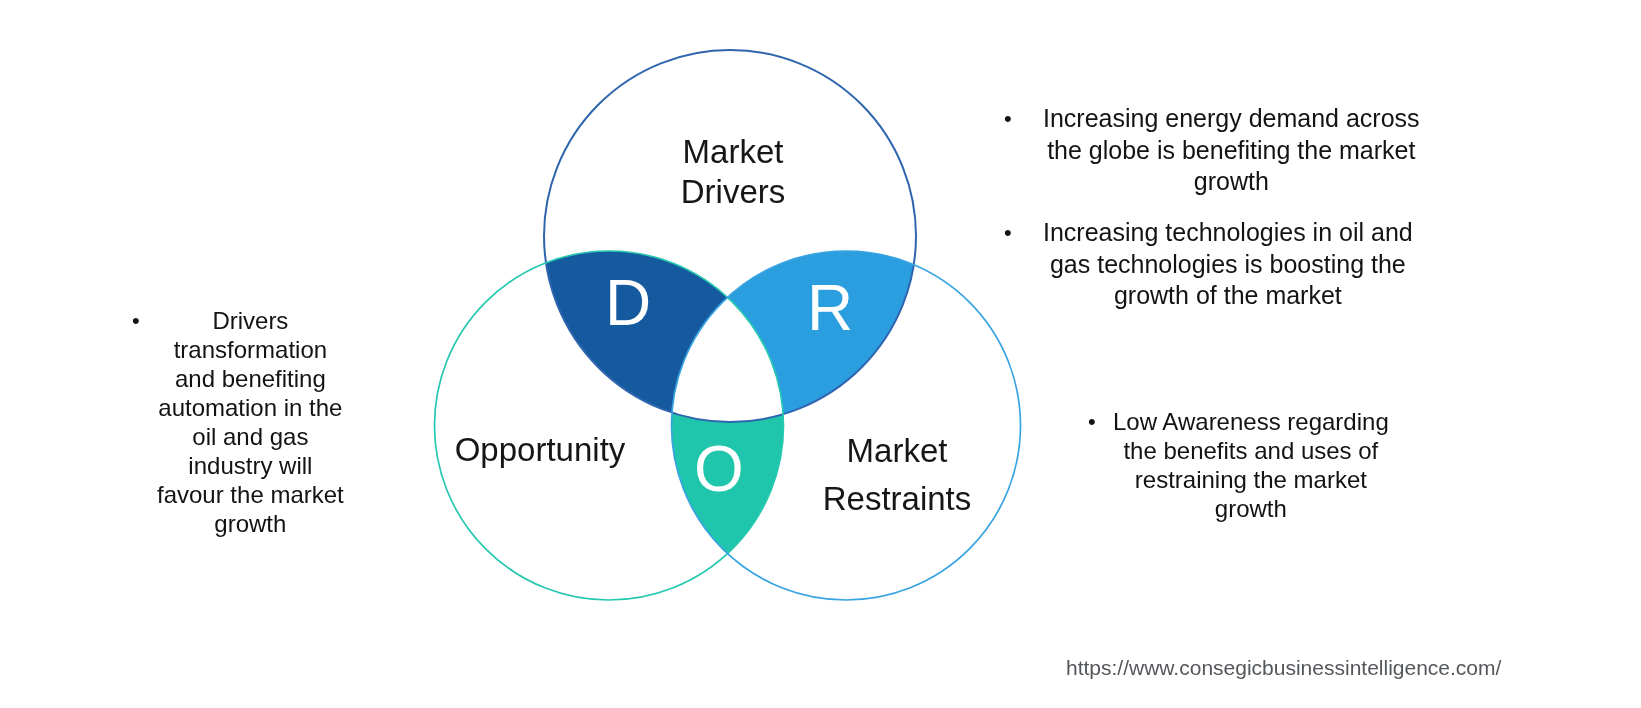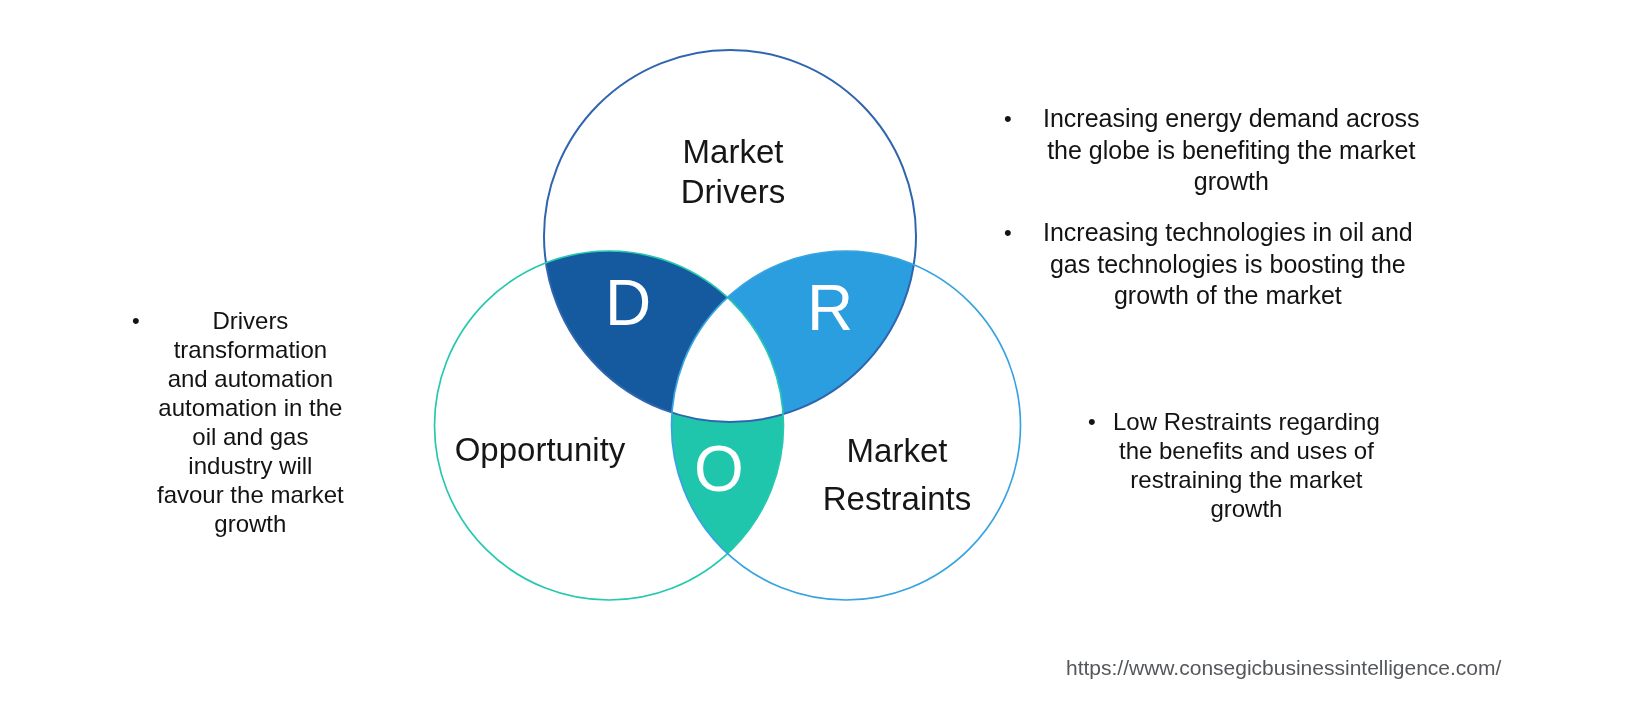--- a/index.html
+++ b/index.html
@@ -92,21 +92,21 @@
     <text class="venn-label" x="540" y="449" text-anchor="middle" dominant-baseline="central">Opportunity</text>
     <text class="venn-label" x="897" y="450" text-anchor="middle" dominant-baseline="central">Market</text>
     <text class="venn-label" x="897" y="498" text-anchor="middle" dominant-baseline="central">Restraints</text>
   </svg>
 
   <div class="bullet-item blk-opportunity" style="left:132px;top:306px;width:230px;">
     <span class="marker">•</span>
     <div class="lines">
       <span>Drivers</span>
       <span>transformation</span>
-      <span>and automation</span>
+      <span>and benefiting</span>
       <span>automation in the</span>
       <span>oil and gas</span>
       <span>industry will</span>
       <span>favour the market</span>
       <span>growth</span>
     </div>
   </div>
 
   <div class="bullet-item blk-drivers" style="left:1004px;top:103px;width:450px;">
     <span class="marker">•</span>
@@ -122,21 +122,21 @@
     <div class="lines">
       <span>Increasing technologies in oil and</span>
       <span>gas technologies is boosting the</span>
       <span>growth of the market</span>
     </div>
   </div>
 
   <div class="bullet-item blk-restraints" style="left:1088px;top:407px;width:360px;">
     <span class="marker">•</span>
     <div class="lines">
-      <span>Low Restraints regarding</span>
+      <span>Low Awareness regarding</span>
       <span>the benefits and uses of</span>
       <span>restraining the market</span>
       <span>growth</span>
     </div>
   </div>
 
   <div class="source-url">https://www.consegicbusinessintelligence.com/</div>
 
 </div>
 

